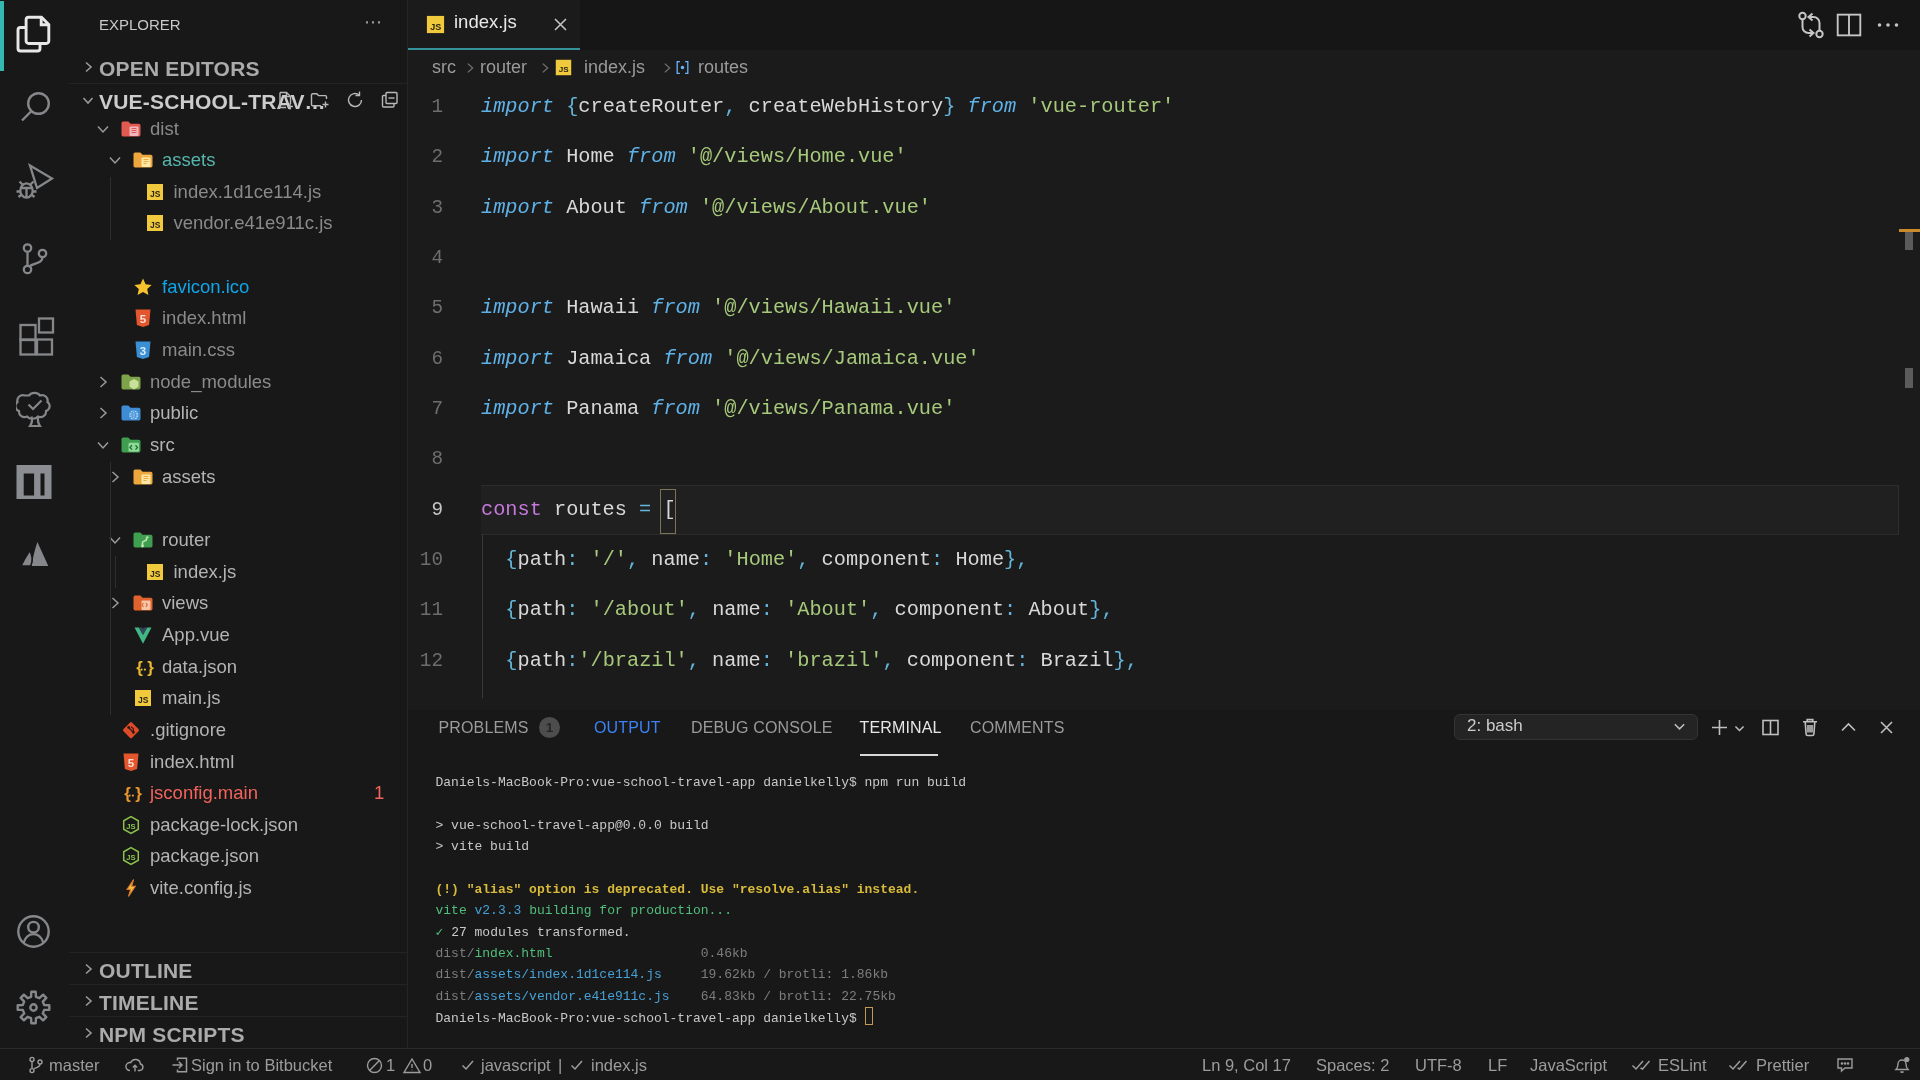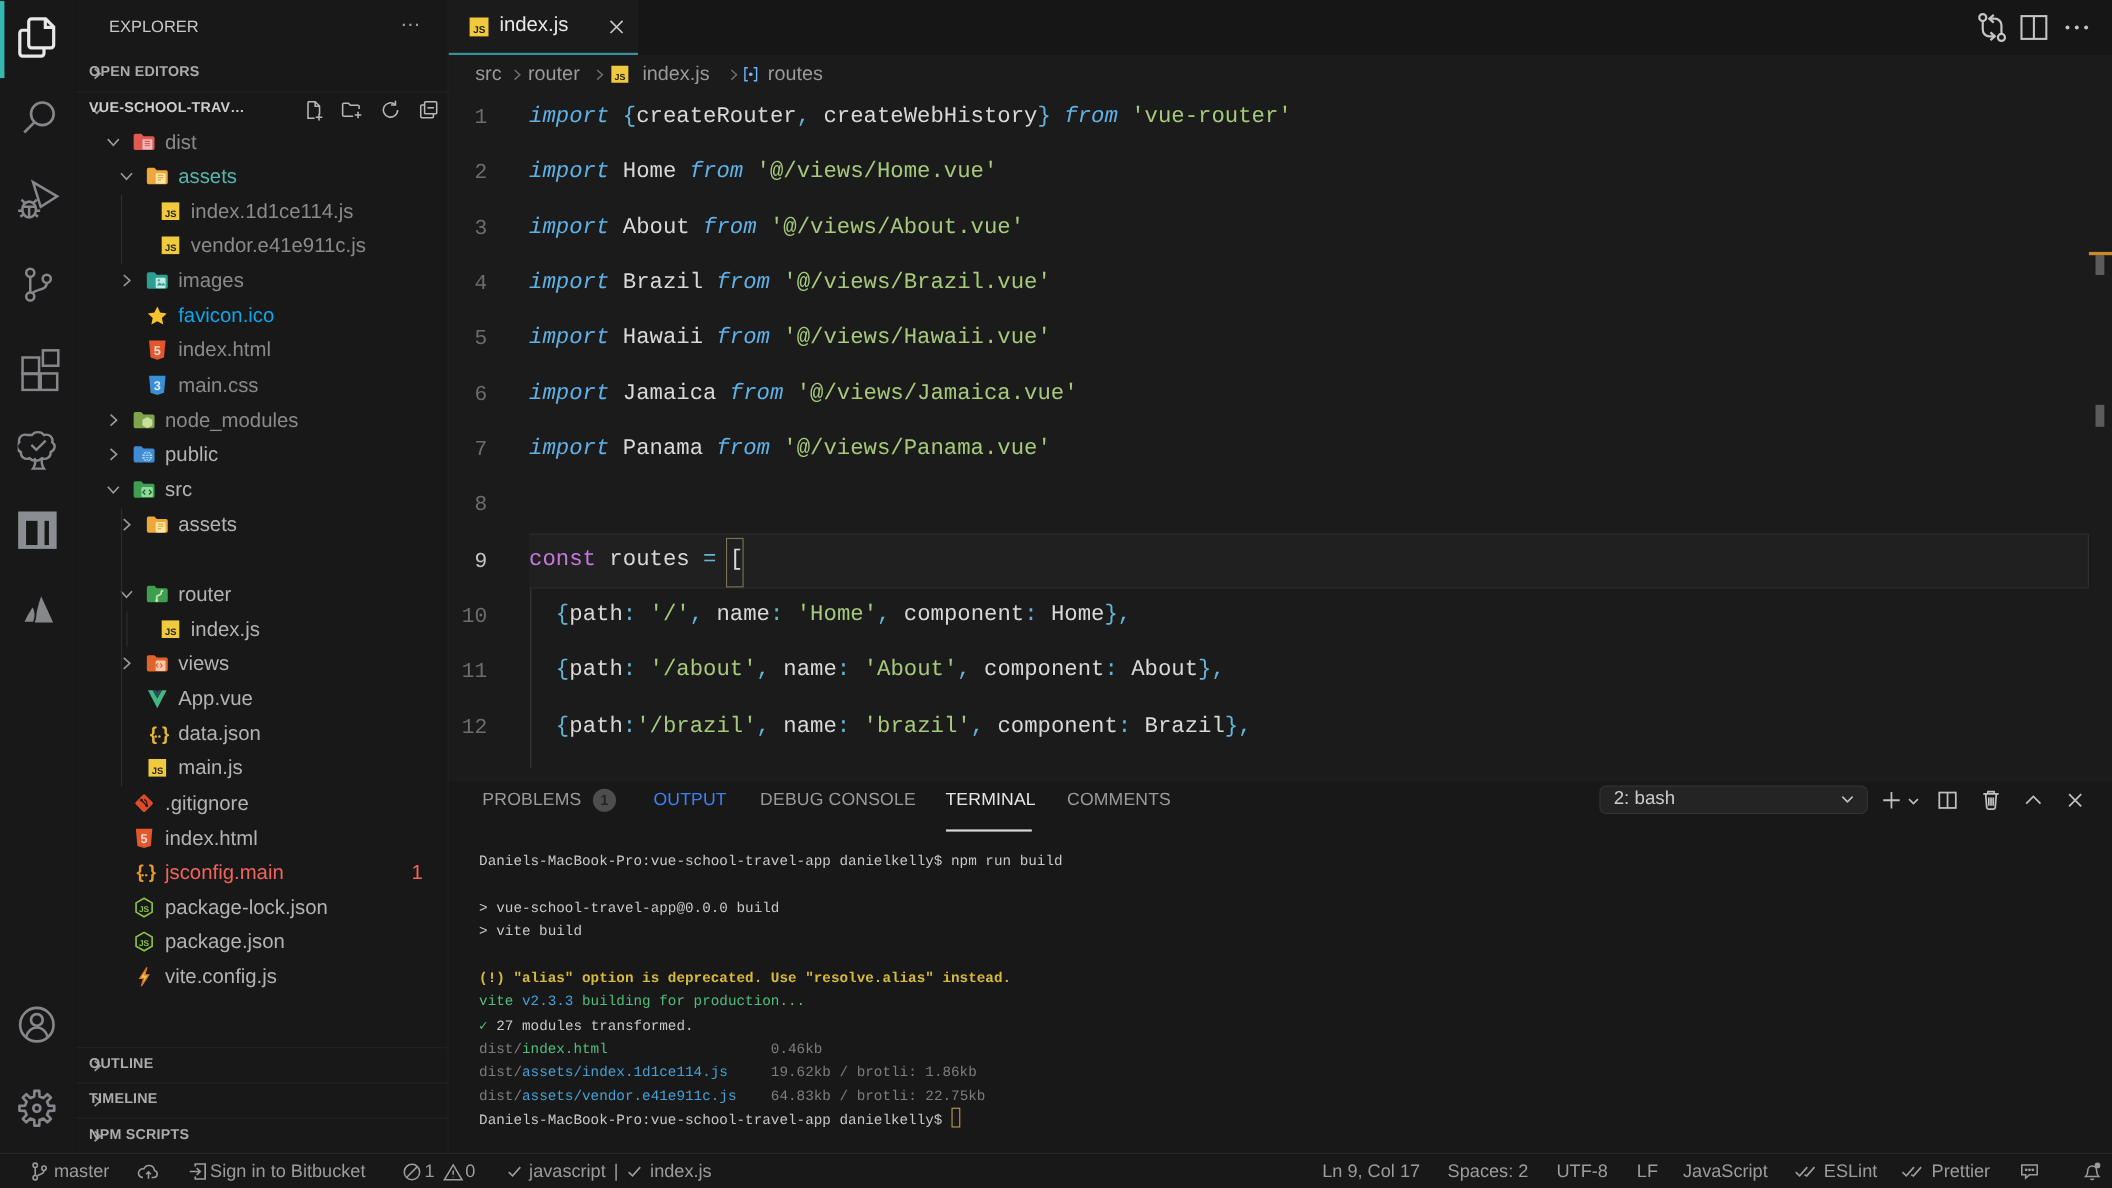--- a/index.html
+++ b/index.html
@@ -9,21 +9,21 @@
   .abs { position:absolute; }
 
   #activitybar { position:absolute; left:0; top:0; width:69px; height:1048px; background:#181818; }
   .ab-icon { position:absolute; left:16px; width:36px; height:36px; }
   #ab-active-strip { position:absolute; left:0; top:1px; width:4px; height:70px; background:#35b8b0; }
 
   #sidebar { position:absolute; left:69px; top:0; width:339px; height:1048px; background:#181818; border-right:1px solid #252525; }
   .sb { position:absolute; white-space:pre; }
   .sect { position:absolute; left:0; width:338px; height:32px; border-top:1px solid #232323; }
   .sect .chev { position:absolute; left:11px; top:8px; }
-  .sect .lbl { position:absolute; left:12px; top:6px; font-weight:bold; font-size:13px; color:#ababab; letter-spacing:.2px; }
+  .sect .lbl { position:absolute; left:30px; top:6px; font-weight:bold; font-size:21px; color:#ababab; letter-spacing:.2px; }
   .row { position:absolute; left:0; width:338px; height:31.6px; }
   .rtxt { position:absolute; top:4px; font-size:18.5px; color:#9e9e9e; white-space:pre; }
   .chevron { position:absolute; top:7px; width:16px; height:16px; }
   .ficon { position:absolute; top:4px; width:22px; height:22px; }
 
   #main { position:absolute; left:408px; top:0; width:1512px; height:1048px; background:#1b1b1b; }
   #tabbar { position:absolute; left:0; top:0; width:1512px; height:50px; background:#161616; }
   #tab1 { position:absolute; left:0; top:0; width:172px; height:50px; background:#1b1b1b; }
   #tab1 .underline { position:absolute; left:0; bottom:0; width:172px; height:2.5px; background:#35929b; }
   #breadcrumbs { position:absolute; left:0; top:50px; width:1512px; height:34px; background:#1b1b1b; color:#9a9a9a; font-size:18px; }
@@ -203,36 +203,20 @@
       </div>
 <div class="row" style="top:208.4px">
         <div style="position:absolute;left:74.5px;top:0">
           <svg class="ficon" viewBox="0 0 22 22">
             <rect x="3" y="3" width="16" height="16" fill="#f0ca3c"></rect>
             <text x="11.2" y="16.2" font-family="Liberation Sans" font-size="8.5" font-weight="bold" fill="#2a2413" text-anchor="middle">JS</text>
           </svg>
         </div>
         <div class="rtxt" style="left:104.5px;color:#8a8a8a">vendor.e41e911c.js</div>
       </div>
-<div class="row" style="top:240.1px">
-        <div style="position:absolute;left:37.5px;top:0">
-          <svg class="chevron" viewBox="0 0 16 16">
-            <path d="M5.5 3 L11 8 L5.5 13" stroke="#9a9a9a" stroke-width="1.5" fill="none"></path>
-          </svg>
-        </div>
-        <div style="position:absolute;left:62.5px;top:0">
-          <svg class="ficon" viewBox="0 0 22 22">
-            <path d="M1.5 5.2 a1.6 1.6 0 0 1 1.6-1.6 h5.2 l2.3 2.2 h8.3 a1.6 1.6 0 0 1 1.6 1.6 v9.4 a1.6 1.6 0 0 1-1.6 1.6 H3.1 a1.6 1.6 0 0 1-1.6-1.6 Z" fill="#2e9e90"></path>
-            <rect x="9.5" y="8.5" width="9" height="9.5" rx="1" fill="#bfe9e2"></rect>
-            <path d="M10.5 15.5 l2.5-3 2 2 1.5-1.5 2 2.5z" fill="#2e9e90"></path>
-            <circle cx="12.3" cy="10.8" r="1" fill="#2e9e90"></circle>
-          </svg>
-        </div>
-        <div class="rtxt" style="left:93px;color:#8a8a8a">images</div>
-      </div>
 <div class="row" style="top:271.8px">
         <div style="position:absolute;left:62.5px;top:0">
           <svg class="ficon" viewBox="0 0 22 22">
             <path d="M11 2.6 l2.6 5.6 6 .7 -4.4 4.1 1.2 6 -5.4-3 -5.4 3 1.2-6 -4.4-4.1 6-.7z" fill="#f6c32e"></path>
           </svg>
         </div>
         <div class="rtxt" style="left:93px;color:#0ea5e9">favicon.ico</div>
       </div>
 <div class="row" style="top:303.4px">
         <div style="position:absolute;left:62.5px;top:0">
@@ -526,21 +510,20 @@
     <div id="code">
         <div id="codewrap">
 <div style="position:absolute;left:73px;top:484.6px;width:1418px;height:50.3px;background:rgba(255,255,255,0.025);border-top:1px solid rgba(255,255,255,0.05);border-bottom:1px solid rgba(255,255,255,0.05);border-right:1px solid rgba(255,255,255,0.07)"></div>
 <div class="ln" style="top:82.00px;color:#6d6d6d">1</div>
 <div class="cl" style="top:82.00px"><span class="kw">import </span><span class="pn">{</span>createRouter<span class="pn">,</span> createWebHistory<span class="pn">}</span> <span class="kw">from</span> <span class="str">'vue-router'</span></div>
 <div class="ln" style="top:132.33px;color:#6d6d6d">2</div>
 <div class="cl" style="top:132.33px"><span class="kw">import </span>Home <span class="kw">from</span> <span class="str">'@/views/Home.vue'</span></div>
 <div class="ln" style="top:182.66px;color:#6d6d6d">3</div>
 <div class="cl" style="top:182.66px"><span class="kw">import </span>About <span class="kw">from</span> <span class="str">'@/views/About.vue'</span></div>
 <div class="ln" style="top:232.99px;color:#6d6d6d">4</div>
-<div class="cl" style="top:232.99px"><span class="kw">import </span>Brazil <span class="kw">from</span> <span class="str">'@/views/Brazil.vue'</span></div>
 <div class="ln" style="top:283.32px;color:#6d6d6d">5</div>
 <div class="cl" style="top:283.32px"><span class="kw">import </span>Hawaii <span class="kw">from</span> <span class="str">'@/views/Hawaii.vue'</span></div>
 <div class="ln" style="top:333.65px;color:#6d6d6d">6</div>
 <div class="cl" style="top:333.65px"><span class="kw">import </span>Jamaica <span class="kw">from</span> <span class="str">'@/views/Jamaica.vue'</span></div>
 <div class="ln" style="top:383.98px;color:#6d6d6d">7</div>
 <div class="cl" style="top:383.98px"><span class="kw">import </span>Panama <span class="kw">from</span> <span class="str">'@/views/Panama.vue'</span></div>
 <div class="ln" style="top:434.31px;color:#6d6d6d">8</div>
 <div class="cl" style="top:434.31px"></div>
 <div class="ln" style="top:484.64px;color:#c6c6c6">9</div>
 <div class="cl" style="top:484.64px"><span class="kc">const</span> routes <span class="pn">=</span> [</div>

